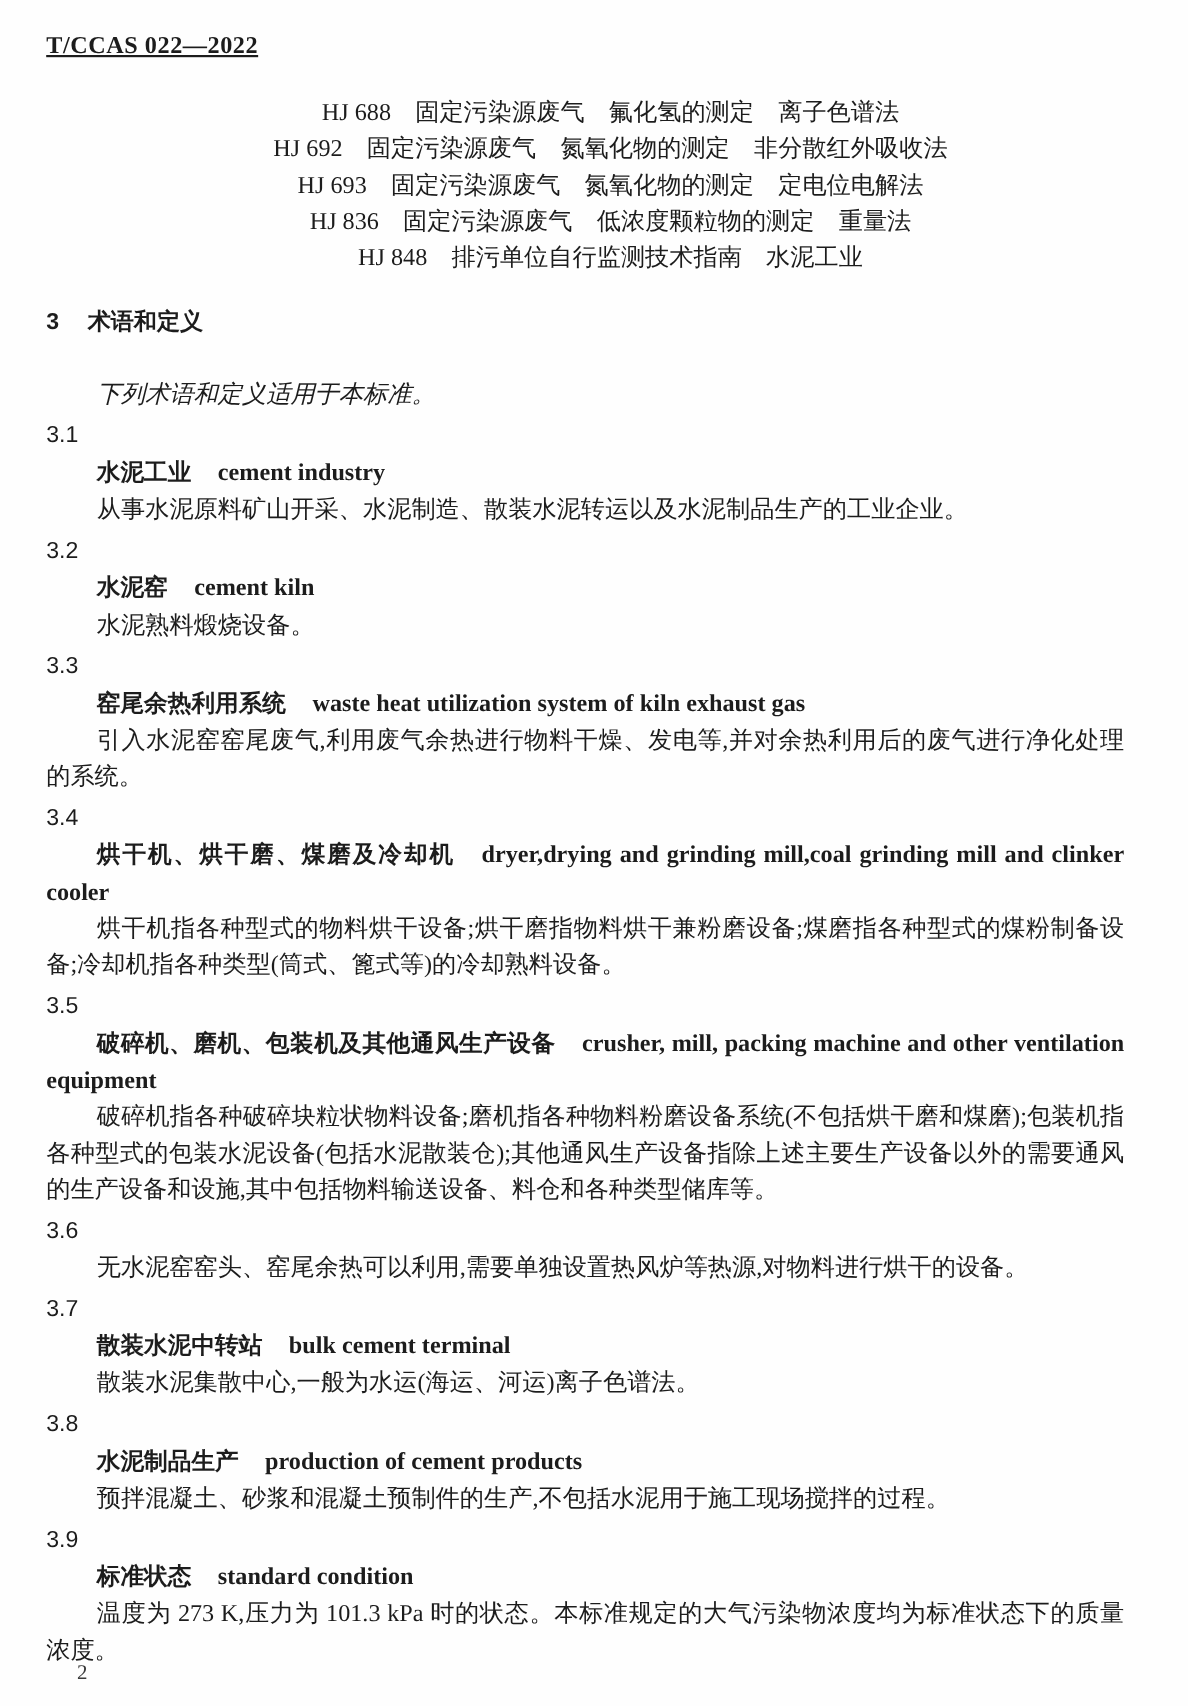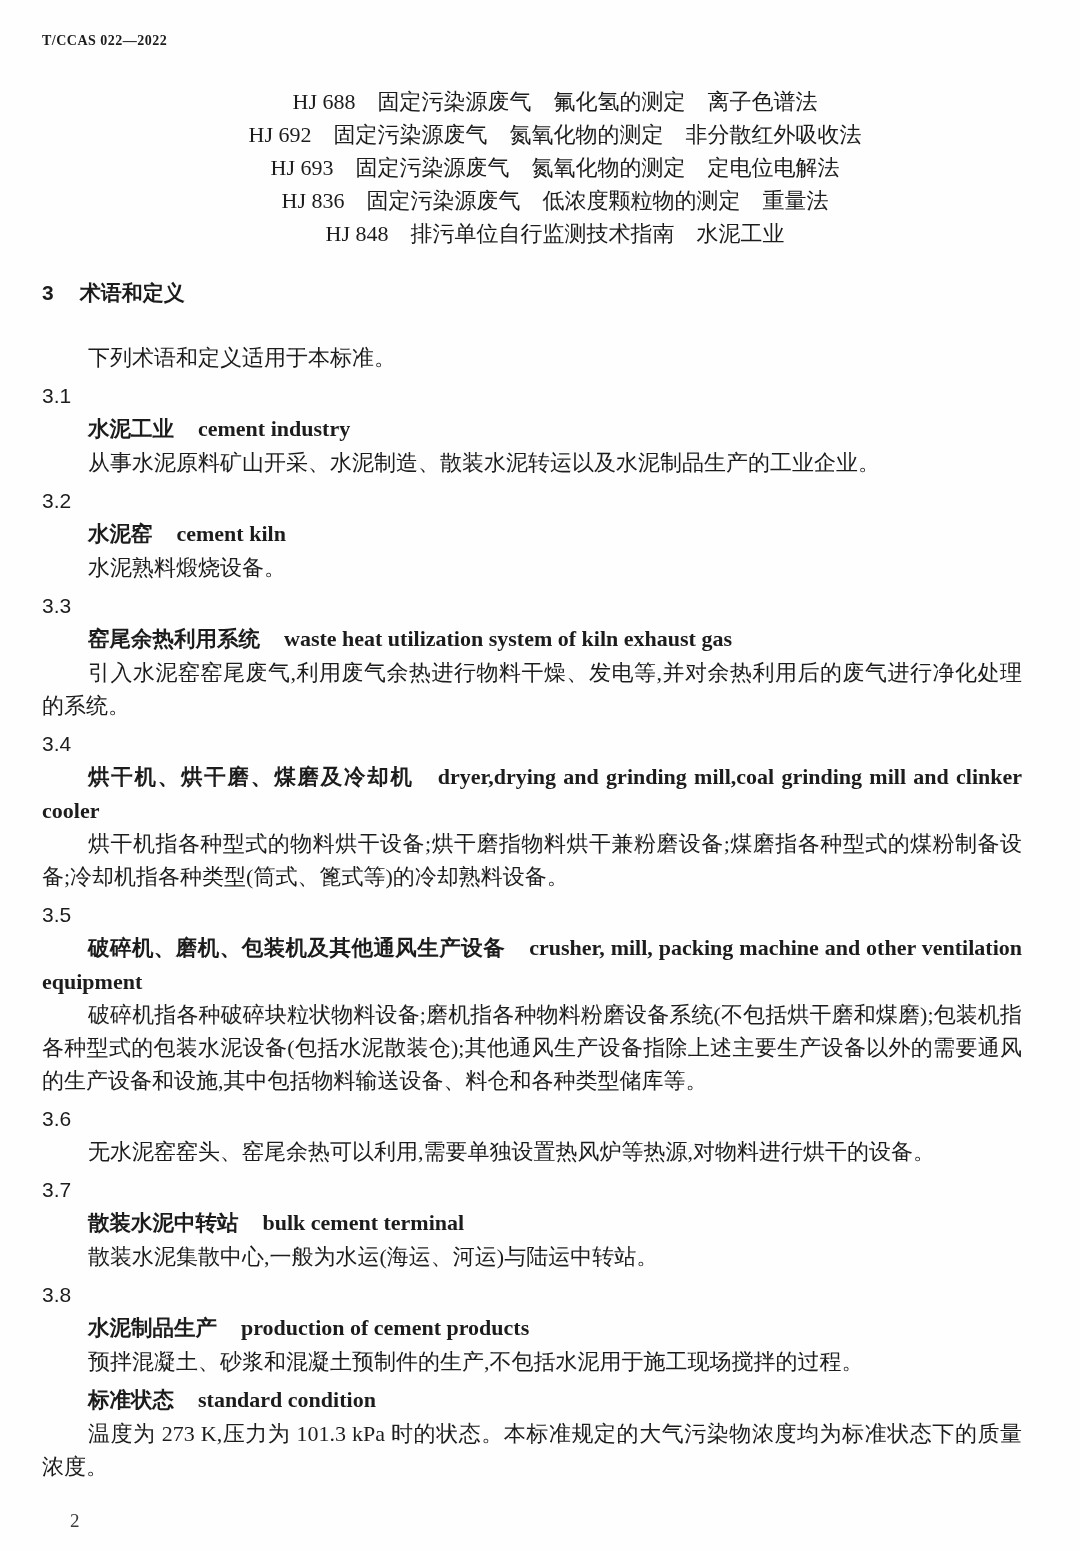--- a/index.html
+++ b/index.html
@@ -15,43 +15,45 @@
     background: #fefefe;
     color: #1c1c1c;
     font-family: "Liberation Serif", "DejaVu Serif", serif;
     font-size: 22px;
     line-height: 33px;
     padding: 24px 58px 0 42px;
     overflow: hidden;
   }
   .doc-header {
     font-weight: bold;
-    font-size: 14px;
+    font-size: 22px;
     letter-spacing: 0.5px;
     font-family: "Liberation Serif", "DejaVu Serif", serif;
+    text-decoration: underline;
   }
   .refs {
     margin-top: 28px;
     text-align: center;
   }
   .ref-line {
     padding-left: 46px;
   }
   .section-heading {
     margin-top: 26px;
     font-family: "Liberation Sans", "DejaVu Sans", sans-serif;
     font-weight: bold;
     font-size: 21px;
   }
   .section-heading .sec-num {
     margin-right: 26px;
   }
   .intro {
     margin: 32px 0 0 0;
     text-indent: 46px;
+    font-style: italic;
   }
   .terms {
     margin: 0;
   }
   .term {
     margin-top: 5px;
   }
   .term-number {
     font-family: "Liberation Sans", "DejaVu Sans", sans-serif;
     font-size: 21px;
@@ -137,30 +139,31 @@
     </div>
 
     <div class="term">
       <div class="term-number">3.6</div>
       <p class="term-def">无水泥窑窑头、窑尾余热可以利用,需要单独设置热风炉等热源,对物料进行烘干的设备。</p>
     </div>
 
     <div class="term">
       <div class="term-number">3.7</div>
       <div class="term-title"><span class="zh">散装水泥中转站</span><span class="en">bulk cement terminal</span></div>
-      <p class="term-def">散装水泥集散中心,一般为水运(海运、河运)与陆运中转站。</p>
+      <p class="term-def">散装水泥集散中心,一般为水运(海运、河运)离子色谱法。</p>
     </div>
 
     <div class="term">
       <div class="term-number">3.8</div>
       <div class="term-title"><span class="zh">水泥制品生产</span><span class="en">production of cement products</span></div>
       <p class="term-def">预拌混凝土、砂浆和混凝土预制件的生产,不包括水泥用于施工现场搅拌的过程。</p>
     </div>
 
     <div class="term">
+      <div class="term-number">3.9</div>
       <div class="term-title"><span class="zh">标准状态</span><span class="en">standard condition</span></div>
       <p class="term-def">温度为 273 K,压力为 101.3 kPa 时的状态。本标准规定的大气污染物浓度均为标准状态下的质量浓度。</p>
     </div>
 
   </div>
 
   <div class="page-number">2</div>
 
 </div>
 

